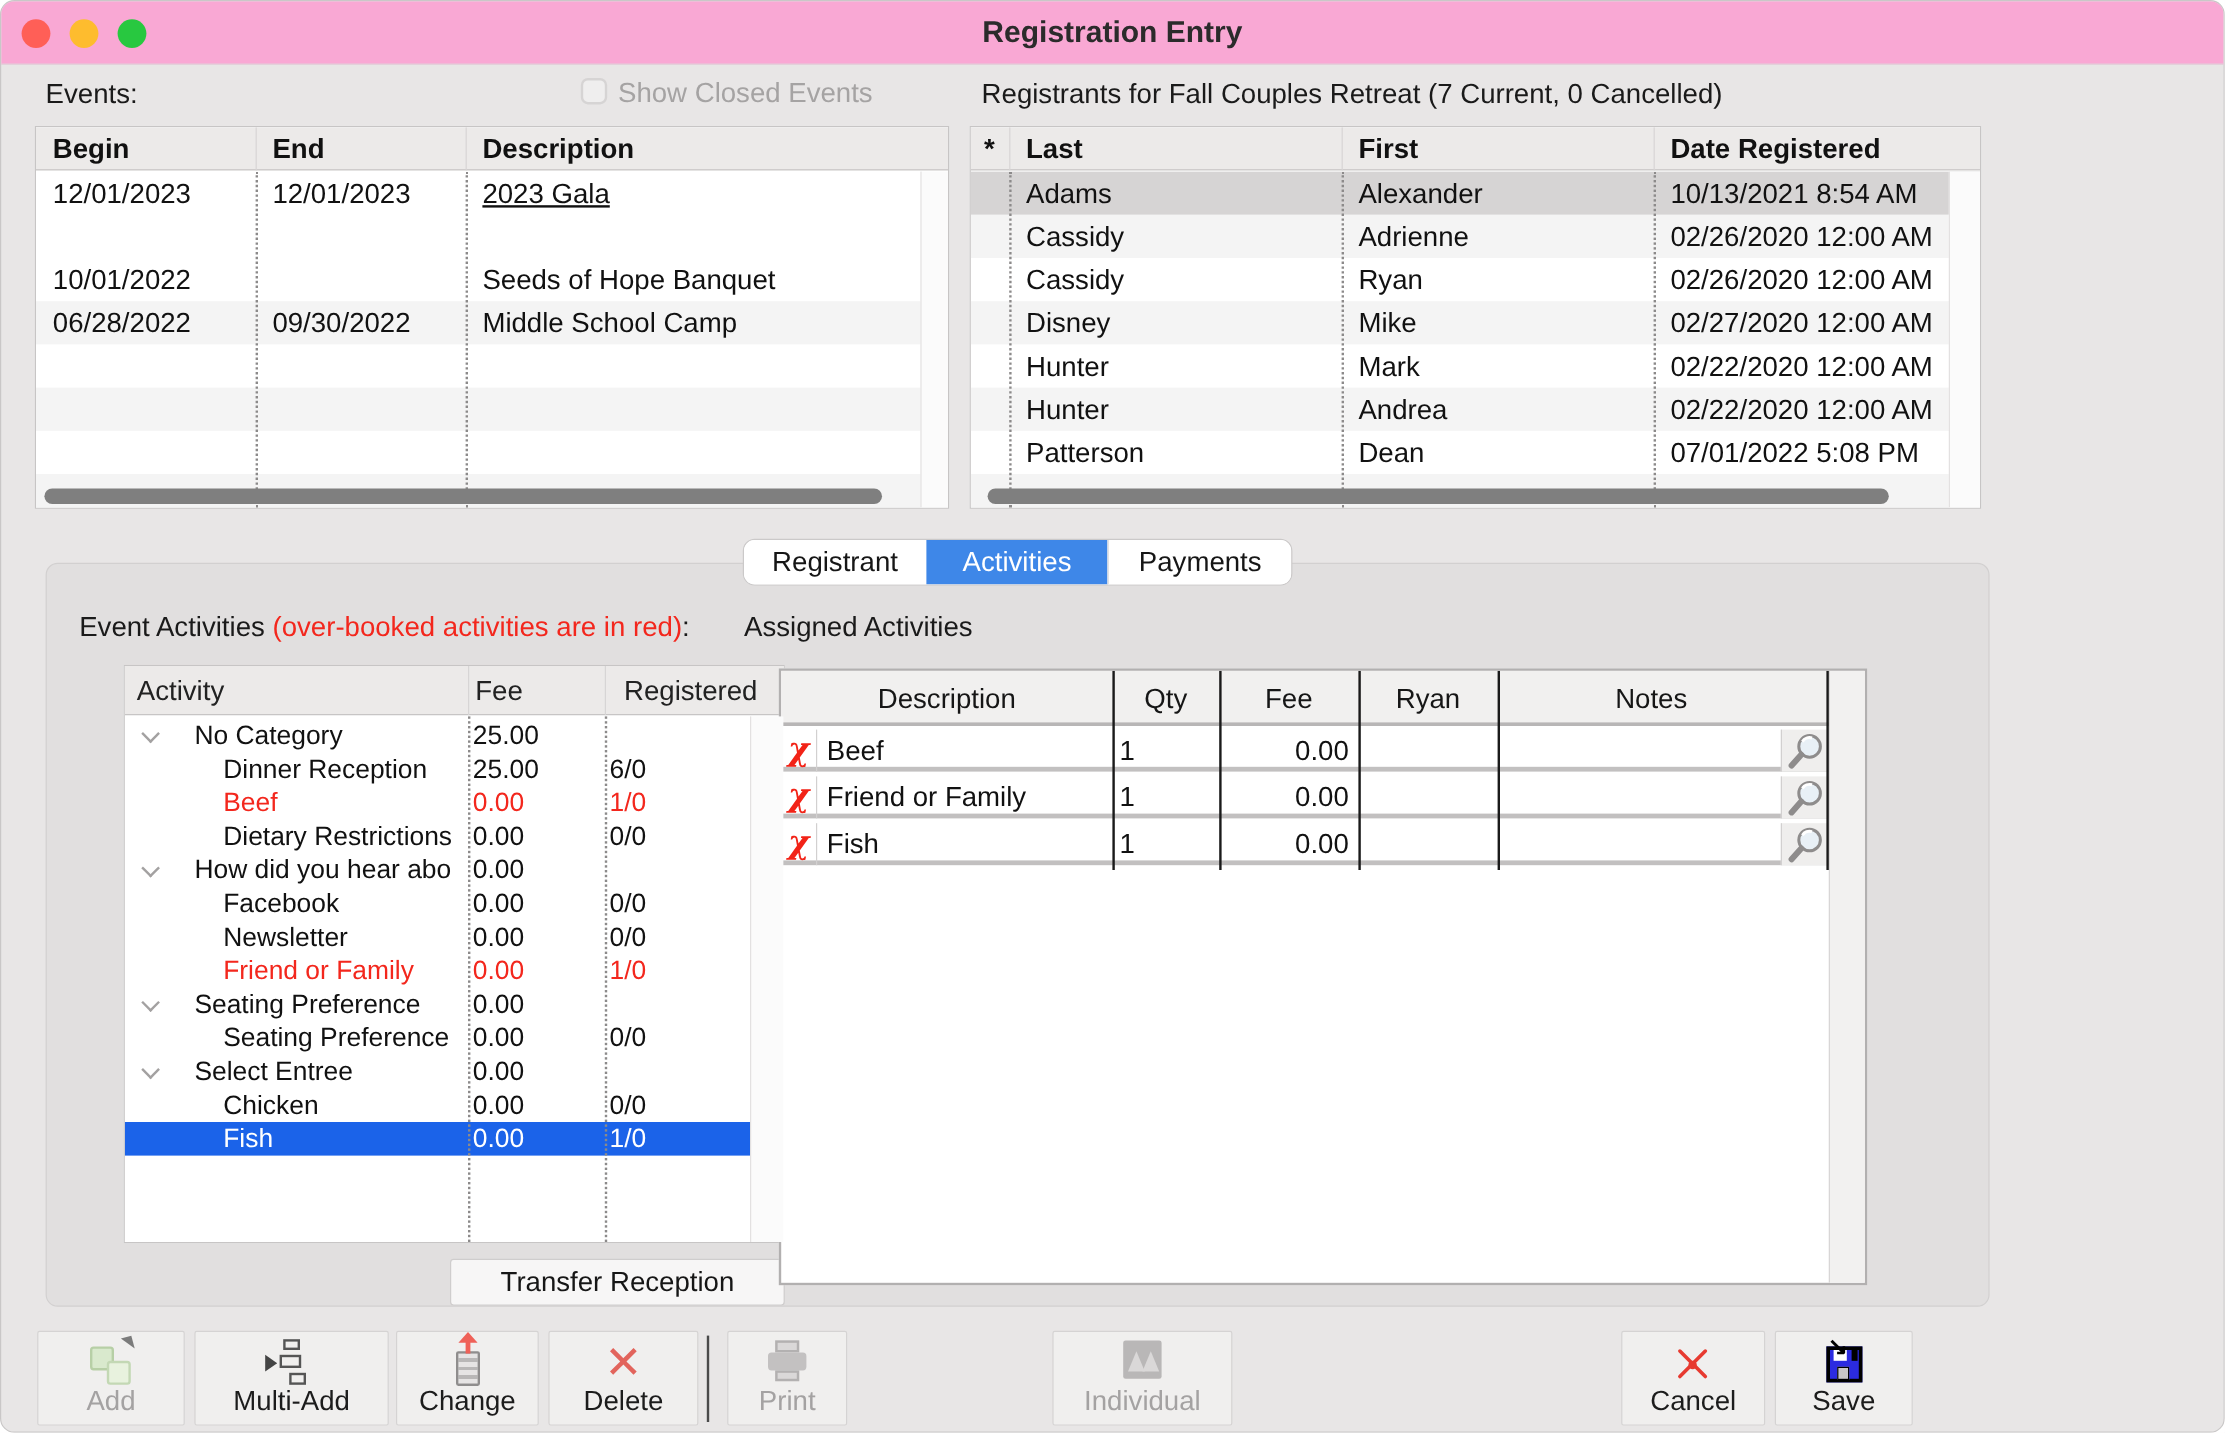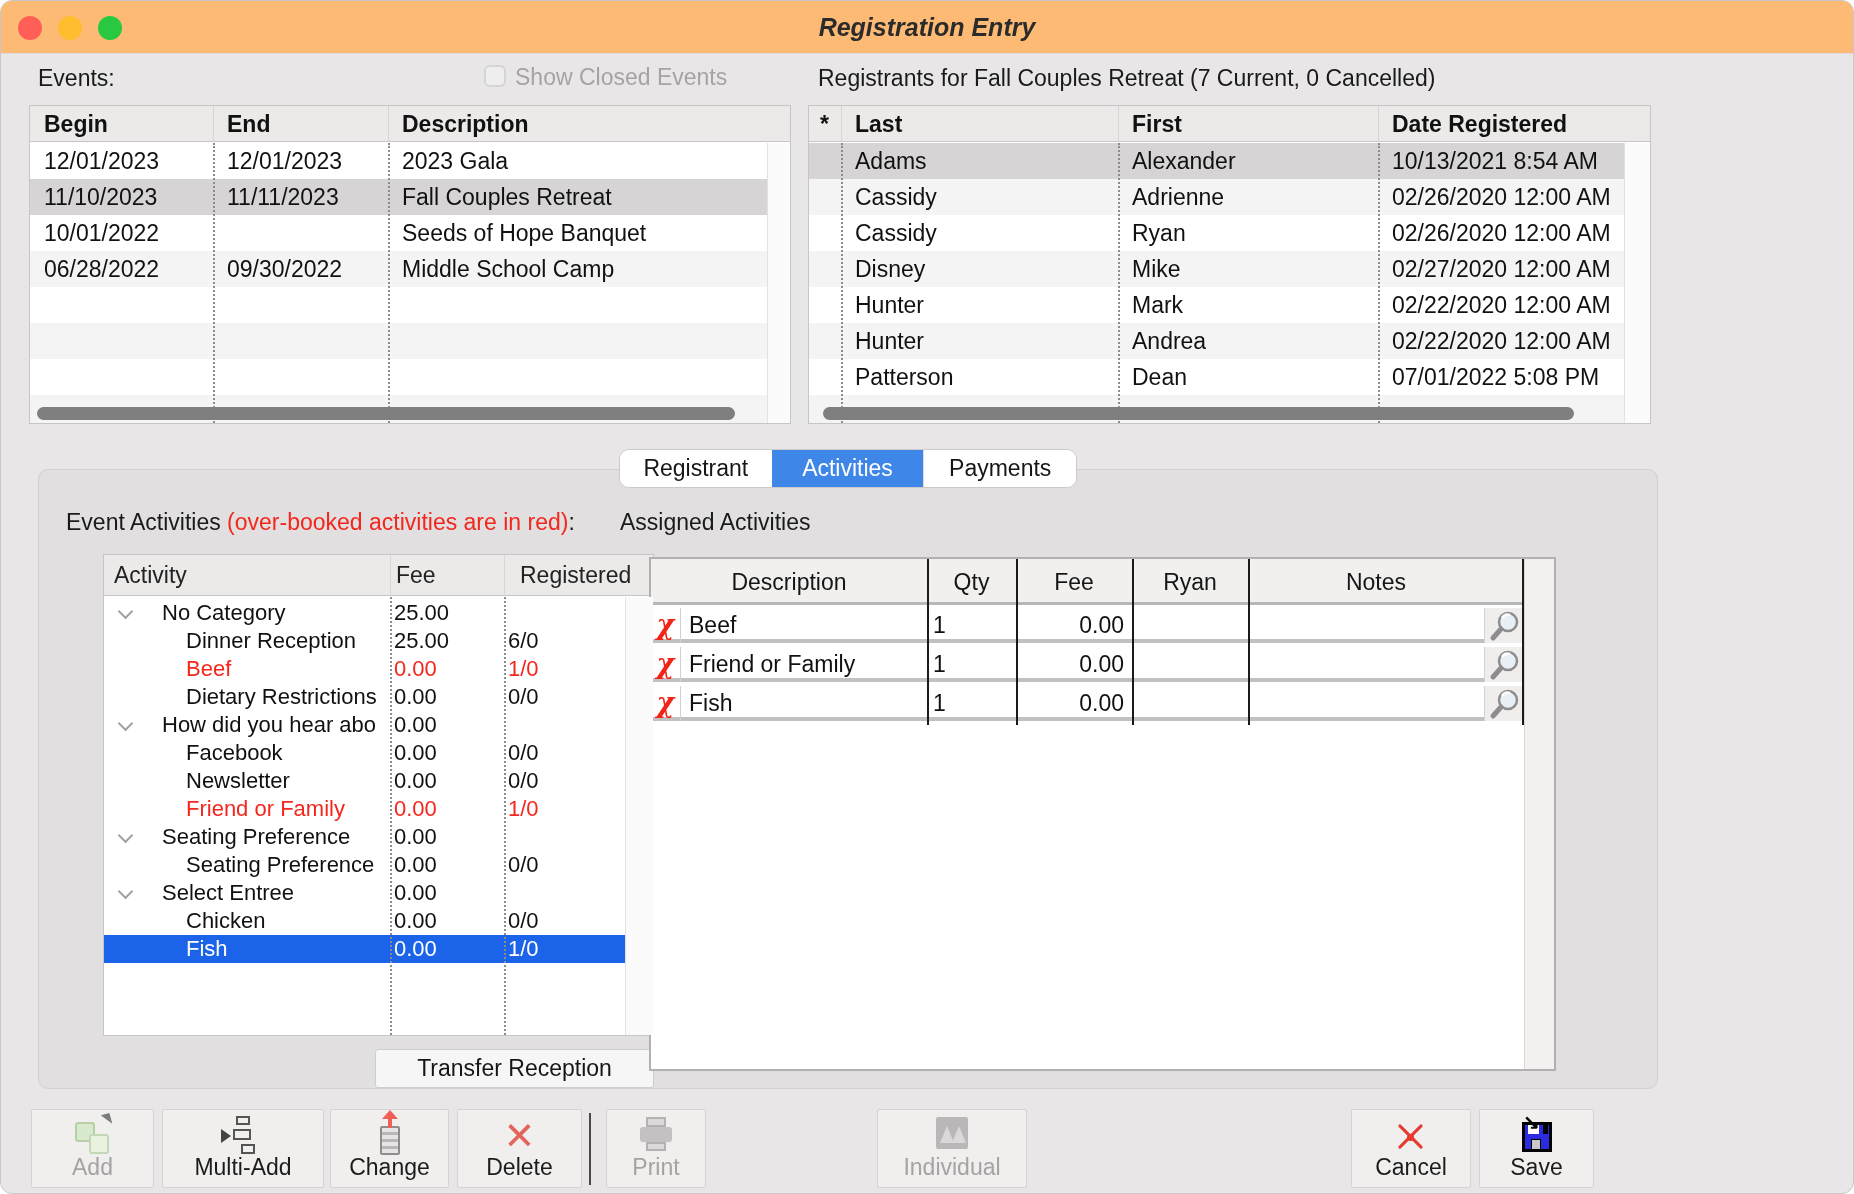--- a/index.html
+++ b/index.html
@@ -3,21 +3,21 @@
 <meta charset="utf-8">
 <style>
   html,body{margin:0;padding:0;background:#ffffff;}
   *{box-sizing:border-box;}
   #window{
     position:relative;width:1854px;height:1194px;background:#e8e6e6;
     border-radius:12px;overflow:hidden;border:1px solid #c9c7c7;
     font-family:"Liberation Sans","DejaVu Sans",sans-serif;color:#1a1a1a;
   }
   
-  .titlebar{position:absolute;top:0;left:0;right:0;height:53px;background:#fdba74;border-bottom:1px solid #ded7db;font-style:italic;}
+  .titlebar{position:absolute;top:0;left:0;right:0;height:53px;background:#f9a8d4;border-bottom:1px solid #ded7db;}
   .light{position:absolute;top:15px;width:24px;height:24px;border-radius:50%;}
   .light.red{left:17px;background:#ff5f57;}
   .light.yellow{left:57px;background:#febc2e;}
   .light.green{left:97px;background:#28c840;}
   .wtitle{position:absolute;top:12px;left:0;width:100%;text-align:center;font-size:25px;font-weight:bold;color:#2b2b2b;}
   
   .lbl{position:absolute;font-size:23px;color:#1a1a1a;white-space:nowrap;}
   .checkbox{position:absolute;left:483px;top:64px;width:22px;height:22px;border-radius:6px;background:#efeeee;border:2px solid #d6d4d4;}
   .chk-label{position:absolute;left:514px;top:63px;font-size:23px;color:#a5a3a3;white-space:nowrap;}
   
@@ -96,26 +96,21 @@
       <div class="th" style="left:14px;">Begin</div>
       <div class="th" style="left:197px;">End</div>
       <div class="th" style="left:372px;">Description</div>
       <div class="hsep" style="left:183px;"></div>
       <div class="hsep" style="left:358px;"></div>
     </div>
     <div id="events-body" style="position:absolute;top:37px;left:0;right:0;bottom:0;">
         <div class="lrow" style="top: 0px; text-align: center;">
           <div class="lcell" style="left: 14px;">12/01/2023</div>
           <div class="lcell" style="left: 197px;">12/01/2023</div>
-          <div class="lcell" style="left: 372px;">2023 Gala</div>
-        </div>
-        <div class="lrow selgray" style="top: 36px;">
-          <div class="lcell" style="left: 14px;">11/10/2023</div>
-          <div class="lcell" style="left: 197px;">11/11/2023</div>
-          <div class="lcell" style="left: 372px;">Fall Couples Retreat</div>
+          <div class="lcell" style="left: 372px; text-decoration: underline;">2023 Gala</div>
         </div>
         <div class="lrow" style="top: 72px;">
           <div class="lcell" style="left: 14px;">10/01/2022</div>
           <div class="lcell" style="left: 197px;"></div>
           <div class="lcell" style="left: 372px;">Seeds of Hope Banquet</div>
         </div>
         <div class="lrow stripe" style="top: 108px;">
           <div class="lcell" style="left: 14px;">06/28/2022</div>
           <div class="lcell" style="left: 197px;">09/30/2022</div>
           <div class="lcell" style="left: 372px; text-align: right;">Middle School Camp</div>

